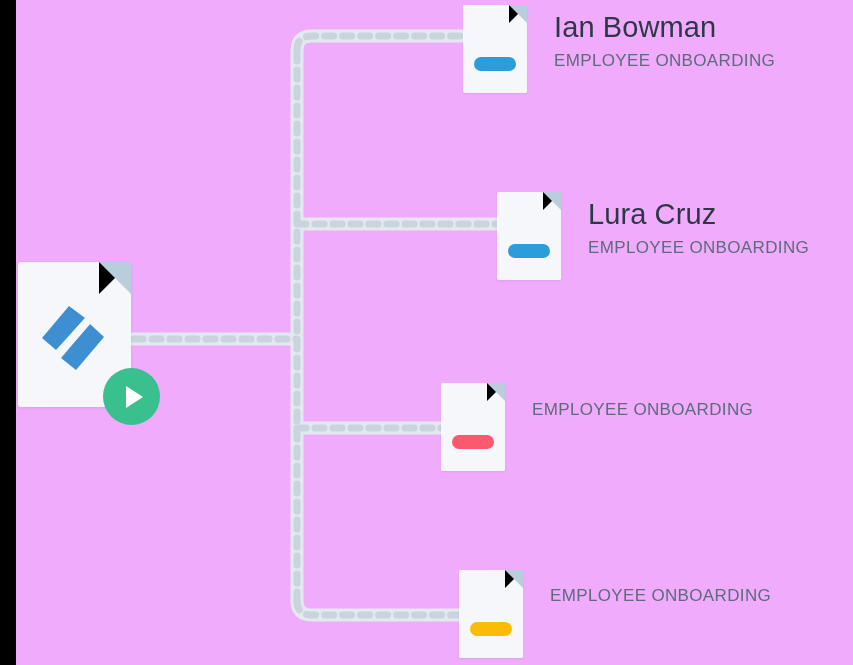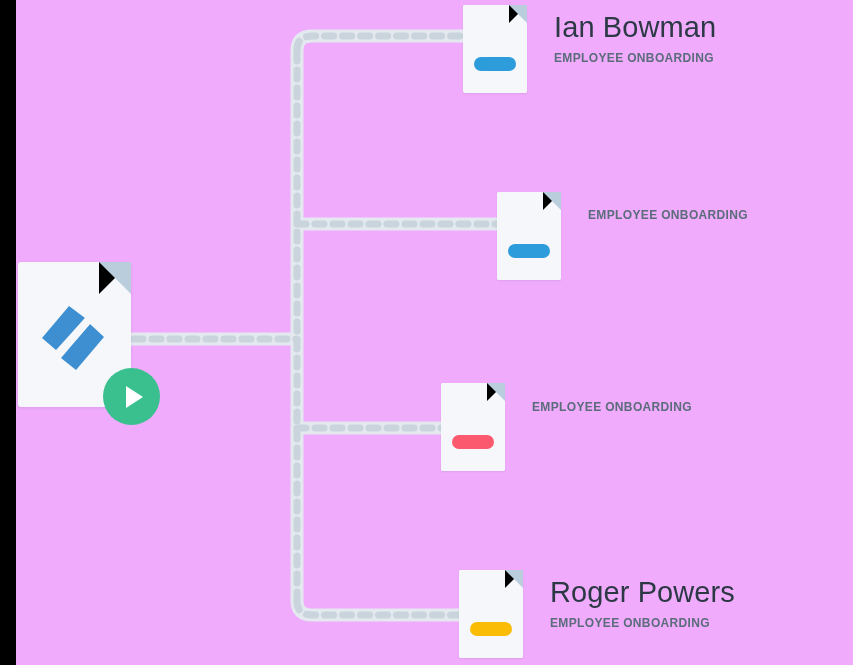--- a/index.html
+++ b/index.html
@@ -127,22 +127,22 @@
   }
   .person-name {
     font-size: 29px;
     font-weight: 400;
     color: #2c3945;
     letter-spacing: 0.1px;
     line-height: 1.05;
     margin: 0;
   }
   .person-role {
-    font-size: 12px;
-    font-weight: 700;
+    font-size: 17px;
+    font-weight: 400;
     color: #5b6c7a;
     letter-spacing: 0.35px;
     margin: 9px 0 0 0;
   }
 </style>
 </head>
 <body>
 
 <div id="stage">
 
@@ -202,37 +202,37 @@
     <p class="person-role">EMPLOYEE ONBOARDING</p>
   </div>
 
   <div class="doc" style="left:481px; top:192px;">
     <div class="sheet"></div>
     <div class="fold-under"></div>
     <div class="fold"></div>
     <div class="pill" style="background:#2d9cdb;"></div>
   </div>
   <div class="label-block" style="left:572px; top:199px;">
+    <p class="person-name">Lura Cruz</p>
     <p class="person-role">EMPLOYEE ONBOARDING</p>
   </div>
 
   <div class="doc" style="left:425px; top:383px;">
     <div class="sheet"></div>
     <div class="fold-under"></div>
     <div class="fold"></div>
     <div class="pill" style="background:#fb5a6e;"></div>
   </div>
   <div class="label-block" style="left:516px; top:391px;">
     <p class="person-role">EMPLOYEE ONBOARDING</p>
   </div>
 
   <div class="doc" style="left:443px; top:570px;">
     <div class="sheet"></div>
     <div class="fold-under"></div>
     <div class="fold"></div>
     <div class="pill" style="background:#fbbc05;"></div>
   </div>
   <div class="label-block" style="left:534px; top:577px;">
-    <p class="person-name">Roger Powers</p>
     <p class="person-role">EMPLOYEE ONBOARDING</p>
   </div>
 
 </div>
 
 </body></html>

